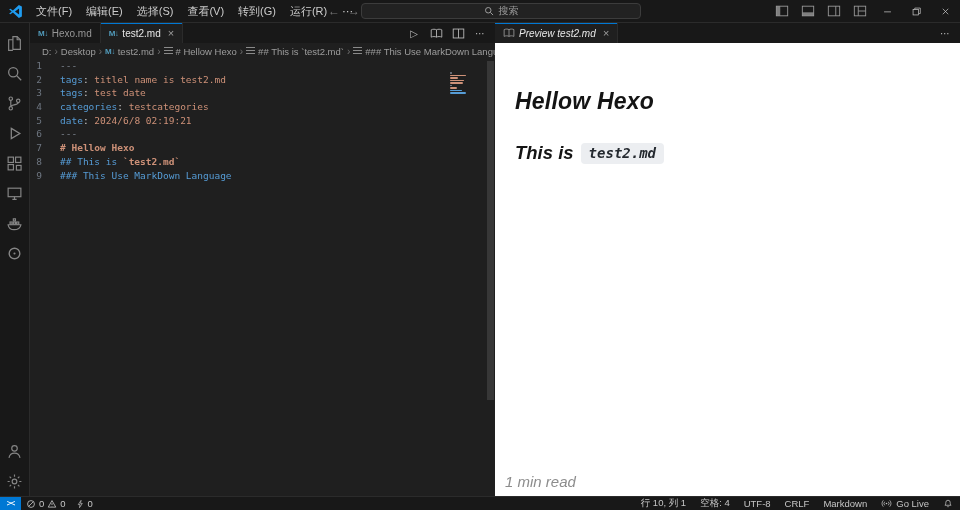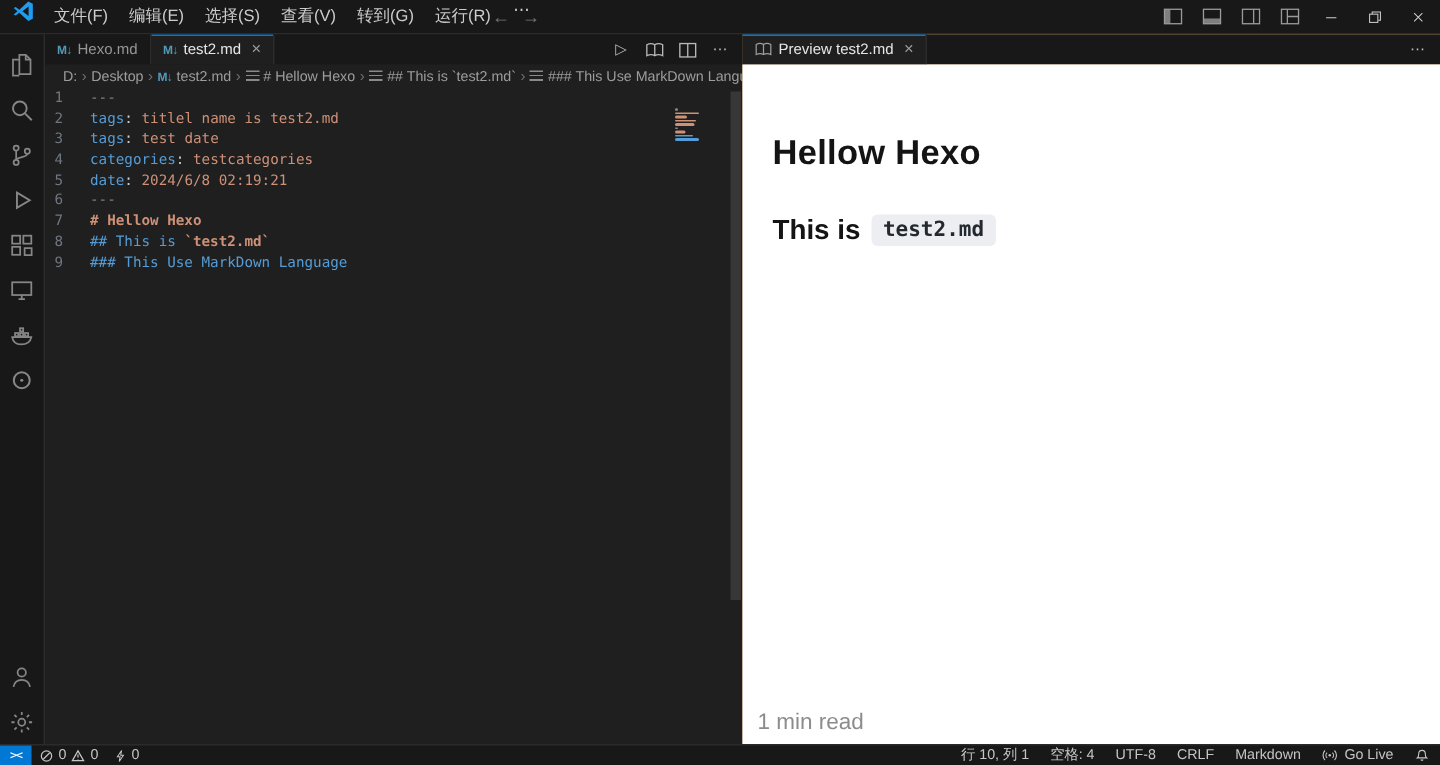--- a/index.html
+++ b/index.html
@@ -2,21 +2,21 @@
 <html><head>
 <meta charset="utf-8">
 <style>
   * { box-sizing: border-box; margin: 0; padding: 0; }
   html,body { width:960px; height:510px; overflow:hidden; }
   body { font-family:"Liberation Sans","DejaVu Sans",sans-serif; background:#1f1f1f; color:#cccccc; }
   .app { position:relative; width:960px; height:510px; overflow:hidden; background:#1f1f1f; }
 
   
   .title-bar { position:absolute; top:0; left:0; right:0; height:23px; background:#181818;
-    border-bottom:1px solid #2b2b2b; display:flex; }
+    border-bottom:1px solid #2b2b2b; display:flex; align-items:center; }
   .vscode-logo { width:15px; height:15px; margin:0 6px 0 8px; flex:none; }
   .menu-bar { display:flex; align-items:center; height:100%; }
   .menu-item { font-size:11px; color:#cccccc; padding:0 7px; line-height:22px; cursor:default; }
   .menu-overflow { font-size:11px; color:#cccccc; padding:0 8px; }
   .nav-arrows { position:absolute; left:328px; top:0; height:22px; display:flex; align-items:center; gap:8px;
     color:#7a7a7a; font-size:12px; }
   .search-box { position:absolute; left:361px; top:3px; width:280px; height:16px; background:#222222;
     border:1px solid #3c3c3c; border-radius:4px; display:flex; align-items:center; justify-content:center;
     gap:5px; color:#9d9d9d; font-size:10px; }
   .search-box svg { flex:none; }
@@ -65,21 +65,21 @@
   .tok-h1 { color:#ce9178; font-weight:bold; }
   .tok-h2, .tok-h3 { color:#569cd6; font-weight:normal; }
   .tok-icode { color:#ce9178; font-weight:bold; }
 
   .minimap { position:absolute; top:13px; right:28px; width:17px; display:flex; flex-direction:column; gap:1px; }
   .mini-line { height:1.5px; border-radius:1px; }
   .v-scrollbar { position:absolute; top:2px; right:1px; width:7px; bottom:0; }
   .v-thumb { position:absolute; top:0; left:0; width:7px; height:78%; background:#454545; opacity:.65; }
 
   
-  .preview-group { position:absolute; left:495px; top:23px; right:0; bottom:14px; background:#fdba74; }
+  .preview-group { position:absolute; left:495px; top:23px; right:0; bottom:14px; background:#a21caf;font-style:italic; }
   .preview-body { position:absolute; top:20px; left:0; right:0; bottom:0; background:#ffffff; color:#1c1c1c; }
   .preview-content { padding:45px 24px 0 20px; }
   .pv-h1 { font-size:23px; font-weight:bold; color:#141414; letter-spacing:0.2px; }
   .pv-h2 { margin-top:27px; font-size:18.5px; font-weight:bold; color:#141414; display:flex; align-items:center; gap:7px; }
   .pv-h2-code { font-family:"DejaVu Sans Mono","Liberation Mono",monospace; font-size:14px; font-weight:600;
     background:#eceef1; border-radius:4px; padding:2px 8px 3px; color:#24292f; }
   .pv-h3 { margin-top:21px; font-size:15px; font-weight:bold; color:#141414; }
   .pv-end { margin-top:44px; padding-left:8px; font-size:11px; color:#a3a7ad; }
   .pv-readtime { position:absolute; left:10px; bottom:6px; font-size:15px; color:#8c8c8c; }
 
@@ -110,20 +110,27 @@
         <div class="menu-item">转到(G)</div>
         <div class="menu-item">运行(R)</div>
       </div>
     <div class="menu-overflow">⋯</div>
 
     <div class="nav-arrows">
       <span>←</span>
       <span>→</span>
     </div>
 
+    <div class="search-box">
+      <svg width="10" height="10" viewBox="0 0 16 16" fill="none" stroke="#9d9d9d" stroke-width="1.6">
+        <circle cx="6.8" cy="6.8" r="4.4"></circle>
+          <path d="M10.2 10.2L14.5 14.5"></path>
+      </svg>
+      <span>搜索</span>
+    </div>
 
     <div class="titlebar-right">
       <div class="layout-btn">
         <svg width="14" height="14" viewBox="0 0 16 16" fill="none" stroke="#9a9a9a">
             <rect x="1.5" y="2.5" width="13" height="11"></rect>
             <rect x="1.5" y="2.5" width="4.5" height="11" fill="#9a9a9a" stroke="none" opacity=".8"></rect>
           </svg>
       </div>
       <div class="layout-btn">
         <svg width="14" height="14" viewBox="0 0 16 16" fill="none" stroke="#9a9a9a">

